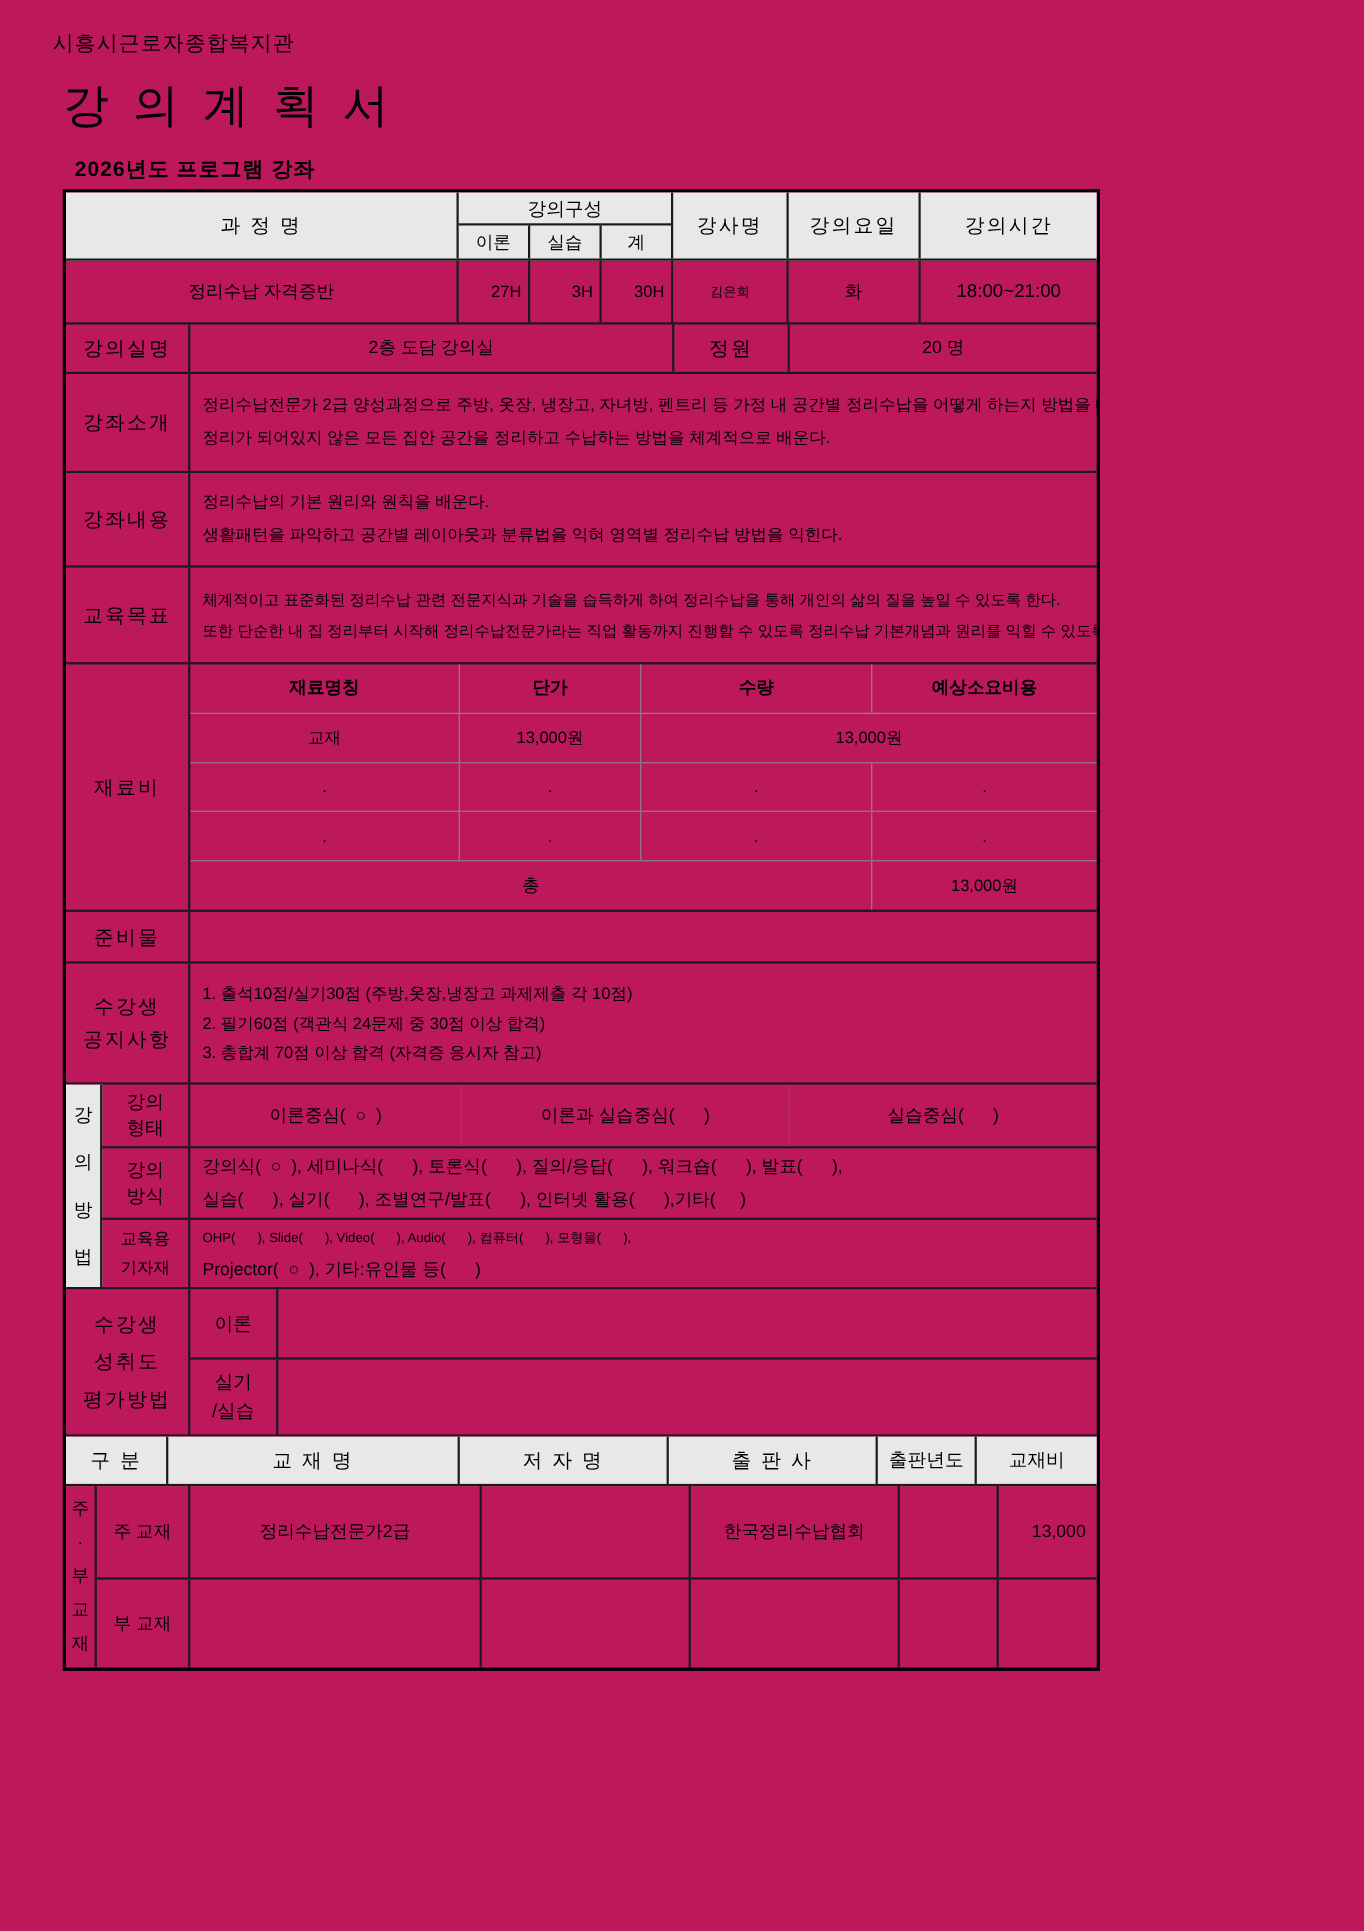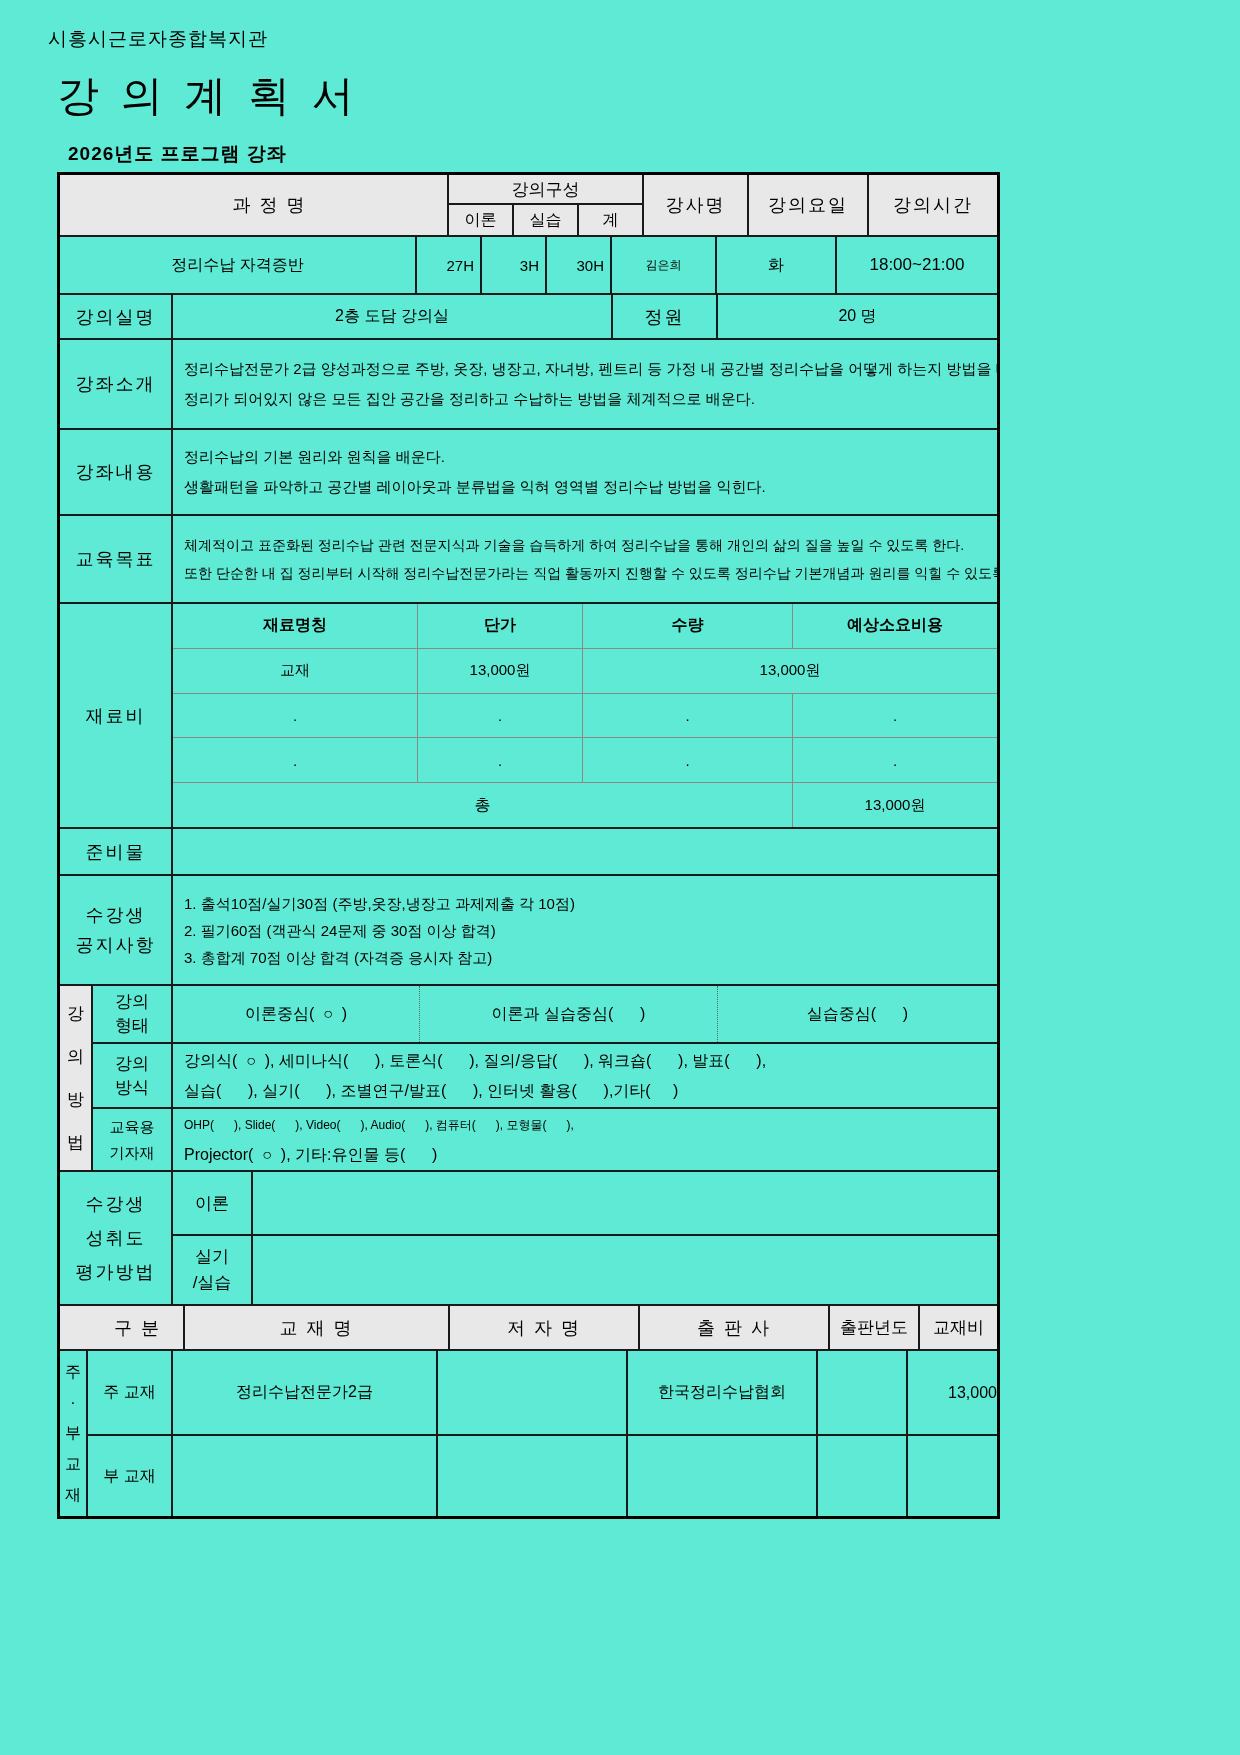--- a/index.html
+++ b/index.html
@@ -1,49 +1,49 @@
 <!DOCTYPE html>
 <html><head>
 <meta charset="utf-8">
 <style>
   html,body{margin:0;padding:0;background:#fff;}
-  .sheet{position:relative;width:1240px;height:1755px;background:#5eead4;color:#000;
+  .sheet{position:relative;width:1240px;height:1755px;background:#be185d;color:#000;
          font-family:"Liberation Sans","DejaVu Sans",sans-serif;}
   .org{position:absolute;left:48px;top:26px;font-size:19px;letter-spacing:1px;}
   .title{position:absolute;left:57px;top:68px;width:943px;text-align:left;
          font-size:42px;font-weight:500;letter-spacing:5px;}
   .subtitle{position:absolute;left:68px;top:141px;font-size:19px;font-weight:600;letter-spacing:1px;}
   .tbl{position:absolute;left:57px;top:172px;width:943px;border:3px solid #000;box-sizing:border-box;}
   .row{display:flex;border-bottom:2px solid #1a1a1a;box-sizing:border-box;}
   .row.no-b,.irow.no-b,.mrow.no-b,.brow.no-b{border-bottom:none;}
   .cell{display:flex;align-items:center;justify-content:center;box-sizing:border-box;
         border-right:2px solid #1a1a1a;overflow:hidden;font-size:17px;}
   .cell.no-r{border-right:none;}
-  .gray{background:#e8e8e8;padding-left:32px;}
+  .gray{background:#e8e8e8;}
   .lbl{font-size:18px;letter-spacing:2px;}
   .lines{flex-direction:column;align-items:flex-start;justify-content:center;padding-left:11px;}
   .lines.ctr{align-items:center;padding-left:0;}
   .line{line-height:30px;font-size:15px;white-space:pre;}
   .sm .line{font-size:14px;line-height:28px;}
   .inner{flex:1;display:flex;flex-direction:column;}
   .irow{display:flex;border-bottom:1px solid #8a8a8a;box-sizing:border-box;flex:1;}
   .icell{display:flex;align-items:center;justify-content:center;box-sizing:border-box;
          border-right:1px solid #8a8a8a;font-size:15px;overflow:hidden;}
   .icell.no-r{border-right:none;}
   .icell.hd{font-weight:700;font-size:16px;}
   .num{justify-content:flex-end;padding-right:6px;font-size:15px;}
   .vstack{flex-direction:column;justify-content:space-around;padding:6px 0;}
   .vstack div{line-height:1.25;}
   .dotted-r{border-right:1px dotted #666;}
   .mrow{display:flex;border-bottom:2px solid #1a1a1a;box-sizing:border-box;}
   .brow{display:flex;border-bottom:2px solid #1a1a1a;box-sizing:border-box;}
   .sublbl{font-size:17px;}
   .opt{font-size:16px;white-space:pre;}
   .bookcell{font-size:16px;}
-  .price{justify-content:flex-end;}
+  .price{justify-content:flex-end;padding-right:10px;}
 </style>
 </head>
 <body>
 
 <div class="sheet">
 
   <div class="org">시흥시근로자종합복지관</div>
   <div class="title">강 의 계 획 서</div>
   <div class="subtitle">2026년도 프로그램 강좌</div>
 

